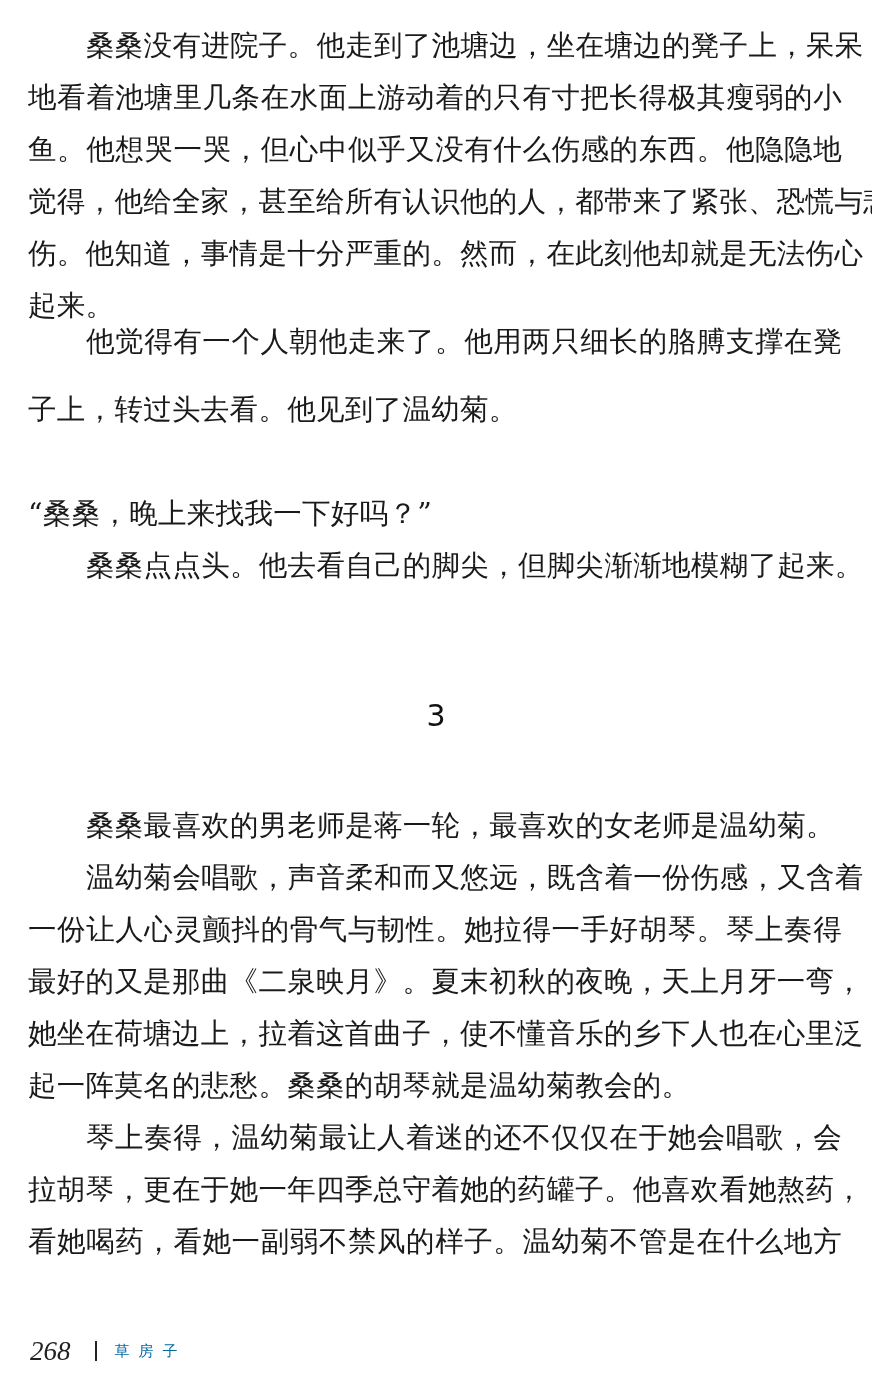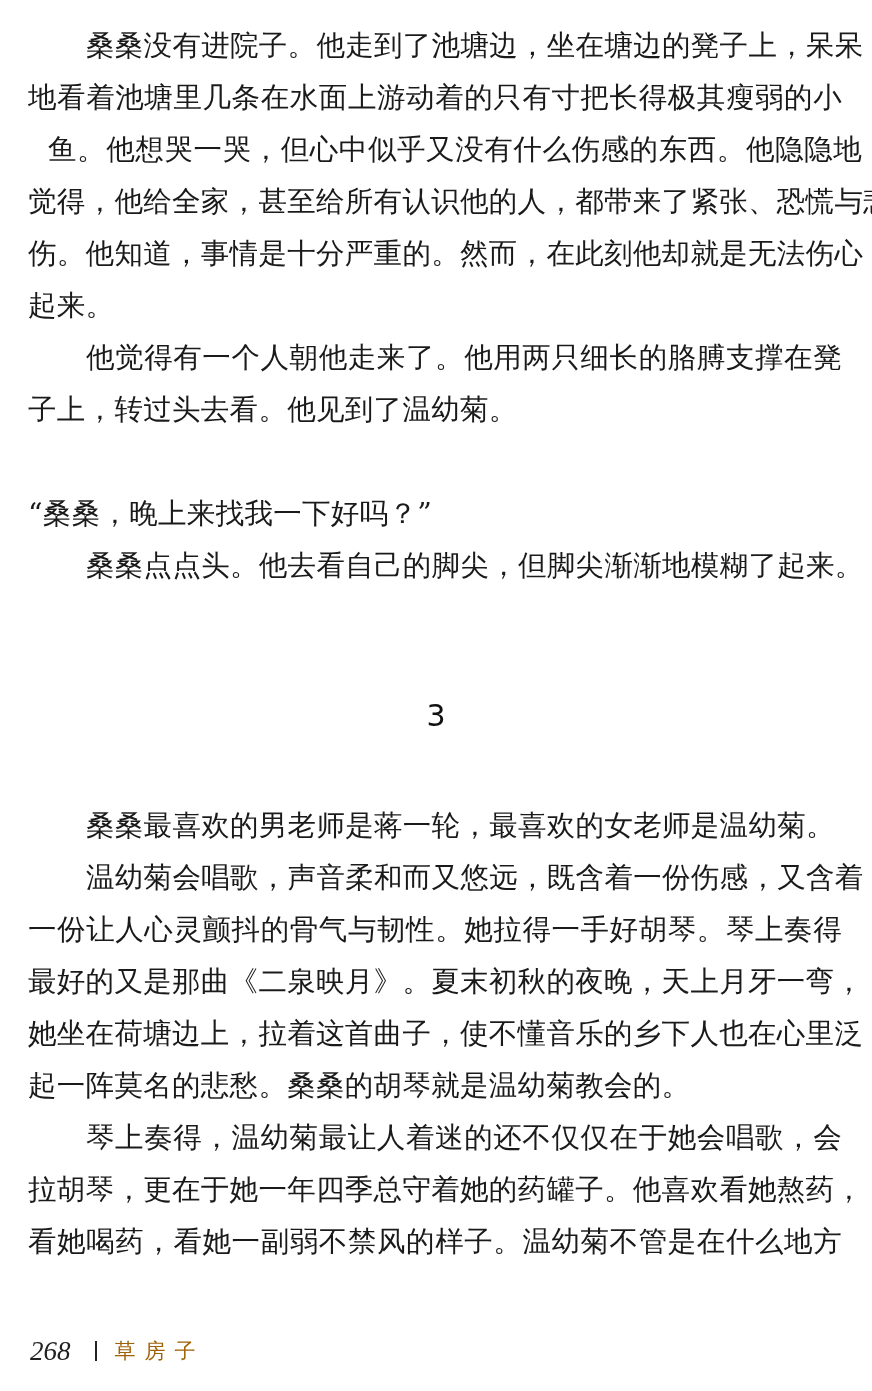--- a/index.html
+++ b/index.html
@@ -65,38 +65,38 @@
     }
     .footer-divider {
       display: inline-block;
       width: 2px;
       height: 20px;
       background: #222;
       margin: 0 18px 0 24px;
     }
     .book-title {
       font-family: "DejaVu Sans", "Liberation Sans", sans-serif;
-      font-size: 21px;
+      font-size: 15px;
       letter-spacing: 9px;
-      color: #a16207;
+      color: #0369a1;
     }
   </style>
 </head>
 <body>
 
 <div class="page">
 
   <div class="line indent" style="top:20px;">桑桑没有进院子。他走到了池塘边，坐在塘边的凳子上，呆呆</div>
   <div class="line" style="top:72px;">地看着池塘里几条在水面上游动着的只有寸把长得极其瘦弱的小</div>
-  <div class="line" style="top:124px;margin-left:20px;">鱼。他想哭一哭，但心中似乎又没有什么伤感的东西。他隐隐地</div>
+  <div class="line" style="top:124px;">鱼。他想哭一哭，但心中似乎又没有什么伤感的东西。他隐隐地</div>
   <div class="line" style="top:176px;">觉得，他给全家，甚至给所有认识他的人，都带来了紧张、恐慌与悲</div>
   <div class="line last" style="top:280px;">起来。</div>
   <div class="line" style="top:228px;">伤。他知道，事情是十分严重的。然而，在此刻他却就是无法伤心</div>
 
-  <div class="line indent" style="top:332px;">他觉得有一个人朝他走来了。他用两只细长的胳膊支撑在凳</div>
+  <div class="line indent" style="top:316px;">他觉得有一个人朝他走来了。他用两只细长的胳膊支撑在凳</div>
   <div class="line last" style="top:384px;">子上，转过头去看。他见到了温幼菊。</div>
 
   <div class="line last" style="top:488px;">“桑桑，晚上来找我一下好吗？”</div>
 
   <div class="line indent" style="top:540px;">桑桑点点头。他去看自己的脚尖，但脚尖渐渐地模糊了起来。</div>
 
   <div class="section-number">3</div>
 
   <div class="line indent last" style="top:800px;">桑桑最喜欢的男老师是蒋一轮，最喜欢的女老师是温幼菊。</div>
 

